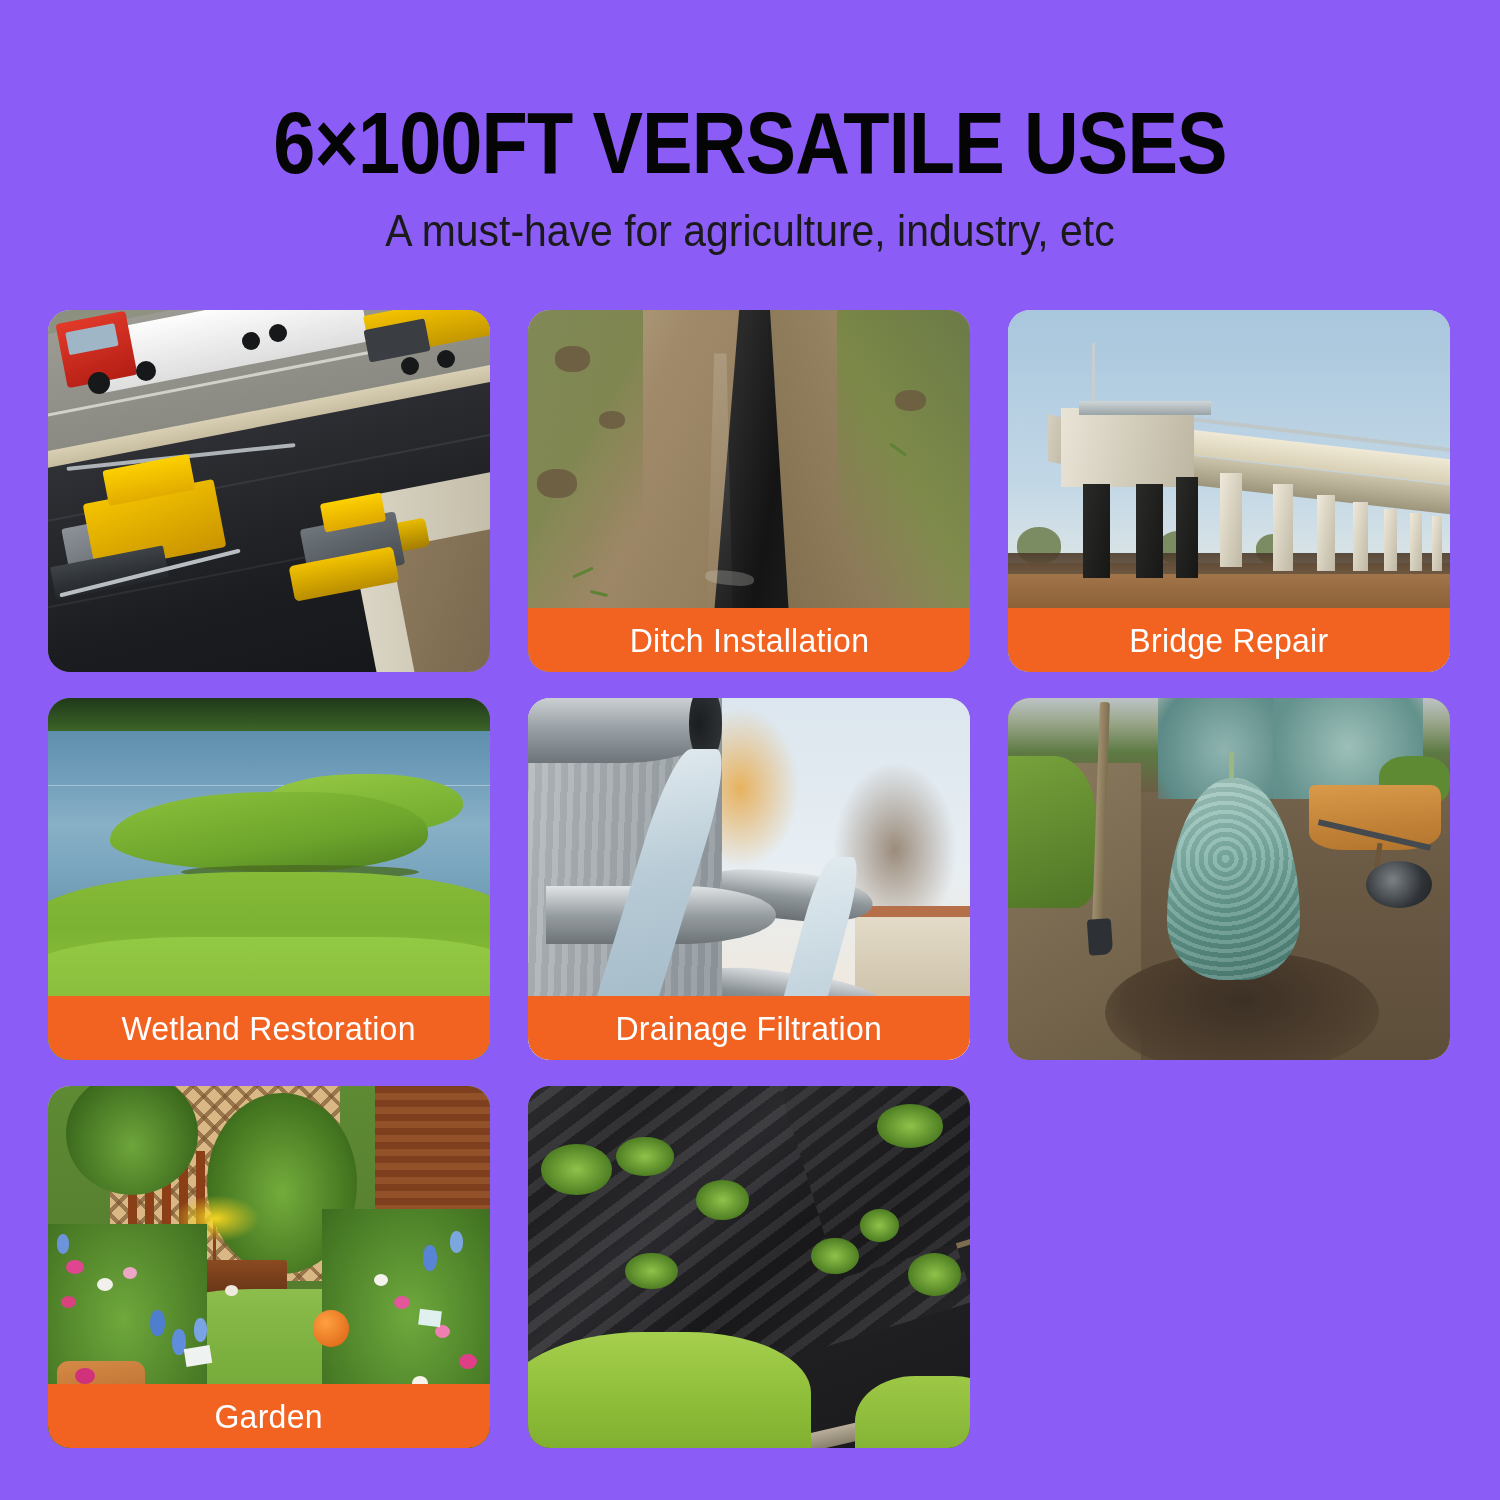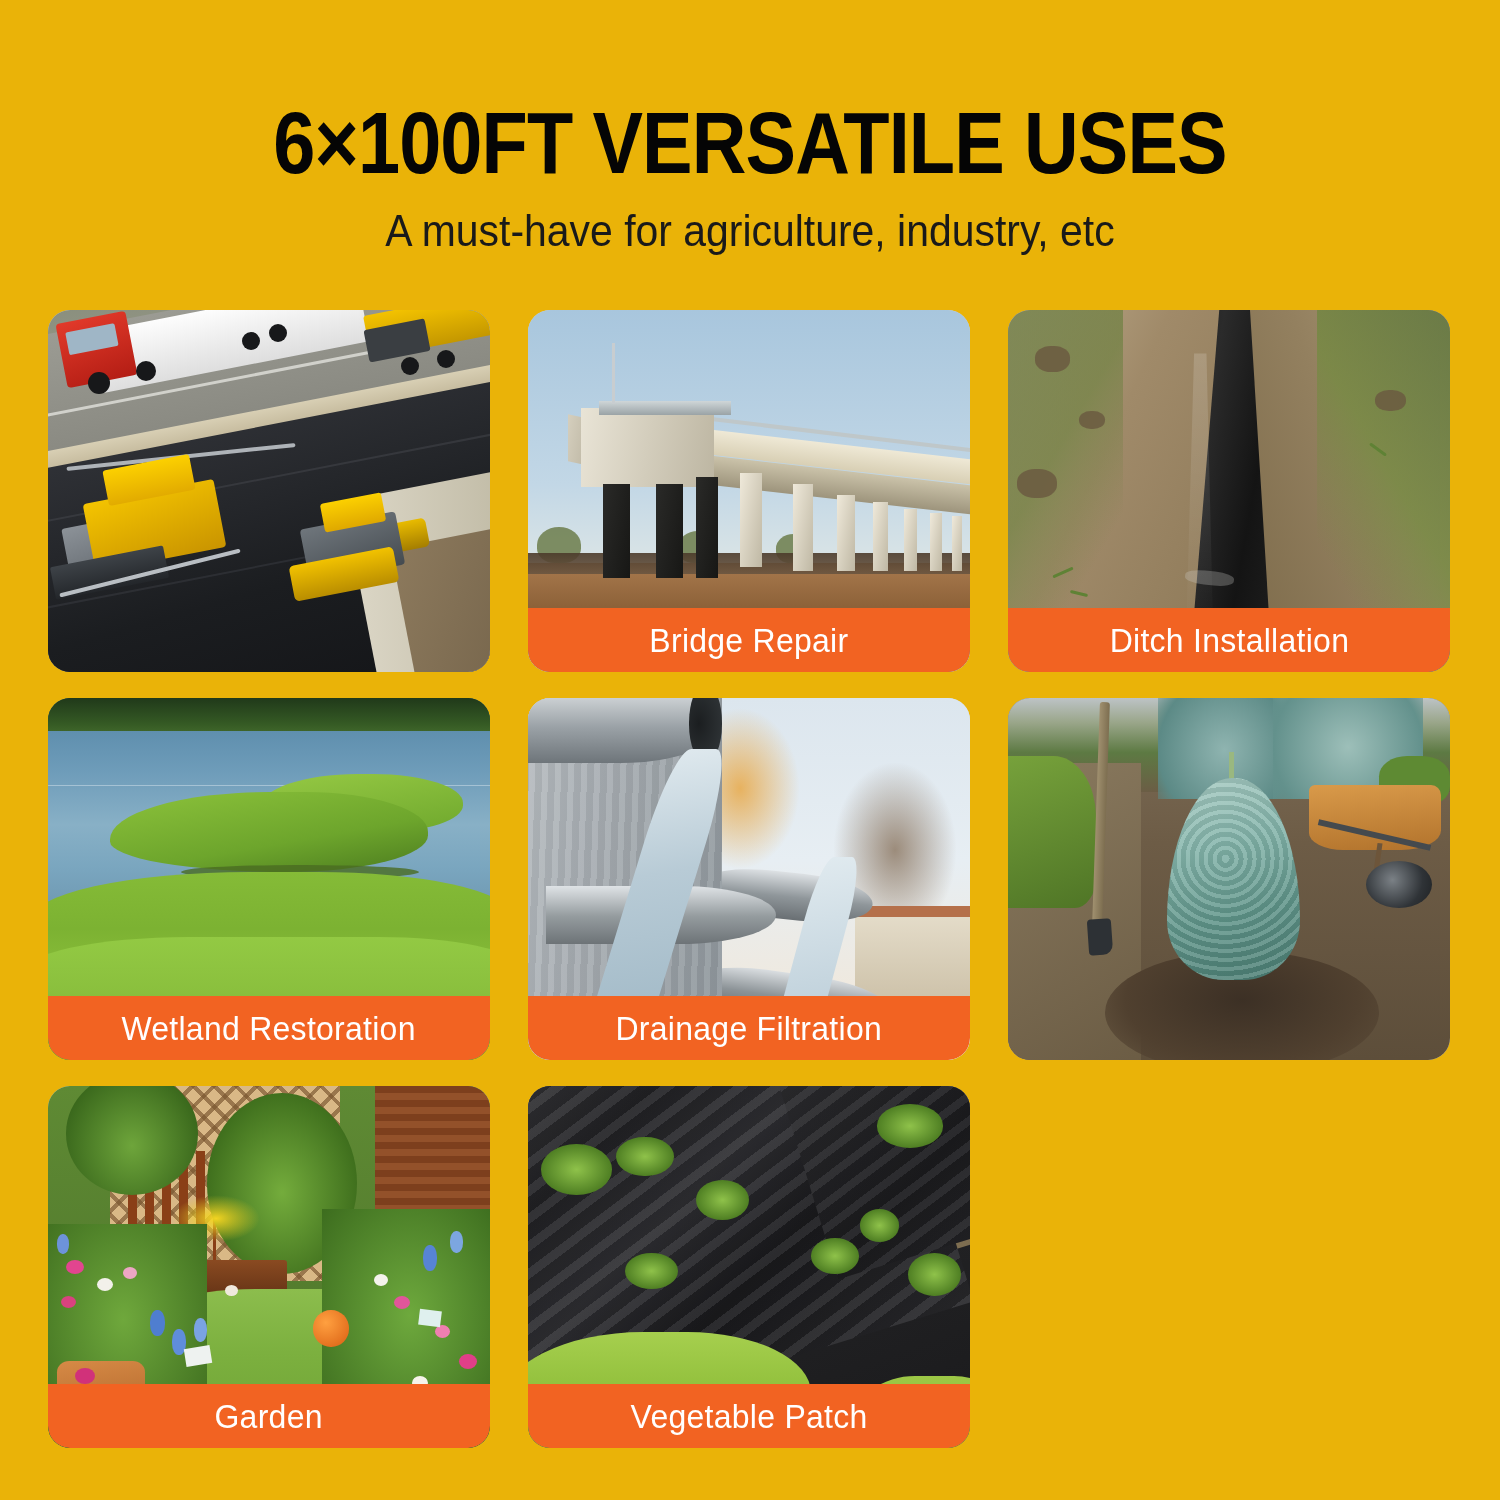--- a/index.html
+++ b/index.html
@@ -10,21 +10,21 @@
     height: 1500px;
     background: #ffffff;
     font-family: "Liberation Sans", sans-serif;
     overflow: hidden;
   }
 
   .page {
     position: relative;
     width: 1500px;
     height: 1500px;
-    background: #eab308;
+    background: #8b5cf6;
   }
 
   
   .header {
     position: absolute;
     top: 0; left: 0;
     width: 1500px;
     padding-top: 98px;
     text-align: center;
   }
@@ -328,20 +328,44 @@
         <div class="lyr rm-arm2"></div>
         <div class="lyr rm-roll-drum2"></div>
         <div class="lyr rm-roll-body"></div>
         <div class="lyr rm-roll-canopy"></div>
         <div class="lyr rm-roll-drum"></div>
       </div>
     </div>
 
     <div class="tile">
       <div class="photo">
+        <div class="lyr di-bg"></div>
+        <div class="lyr di-left"></div>
+        <div class="lyr di-right"></div>
+        <div class="lyr di-grassL"></div>
+        <div class="lyr di-grassR"></div>
+        <div class="lyr di-clod" style="left:6%;top:10%;width:8%;height:7%;"></div>
+        <div class="lyr di-clod" style="left:16%;top:28%;width:6%;height:5%;"></div>
+        <div class="lyr di-clod" style="left:2%;top:44%;width:9%;height:8%;"></div>
+        <div class="lyr di-clod" style="right:10%;top:22%;width:7%;height:6%;"></div>
+        <div class="lyr di-fabric"></div>
+        <div class="lyr di-fab-hl"></div>
+        <div class="lyr di-scuff"></div>
+        <div class="lyr di-scuff" style="left:44%;top:84%;width:9%;"></div>
+        <div class="lyr di-blade" style="left:10%;top:72%;width:22px;height:3px;transform:rotate(-24deg);"></div>
+        <div class="lyr di-blade" style="left:14%;top:78%;width:18px;height:3px;transform:rotate(14deg);"></div>
+        <div class="lyr di-blade" style="right:14%;top:38%;width:20px;height:3px;transform:rotate(36deg);"></div>
+      </div>
+      <div class="caption">
+        <span>Ditch Installation</span>
+      </div>
+    </div>
+
+    <div class="tile">
+      <div class="photo">
         <div class="lyr br-sky"></div>
         <div class="lyr br-tree" style="left:2%;top:60%;width:10%;height:10%;"></div>
         <div class="lyr br-tree" style="left:34%;top:61%;width:9%;height:9%;"></div>
         <div class="lyr br-tree" style="left:56%;top:62%;width:8%;height:8%;"></div>
         <div class="lyr br-ground"></div>
         <div class="lyr br-rubble"></div>
         <div class="lyr br-deck"></div>
         <div class="lyr br-girder"></div>
         <div class="lyr br-rail"></div>
         <div class="lyr br-col" style="left:48%;top:45%;width:5%;height:26%;"></div>
@@ -354,44 +378,20 @@
         <div class="lyr br-abut2"></div>
         <div class="lyr br-abut"></div>
         <div class="lyr br-pier" style="left:17%;top:48%;width:6%;height:26%;"></div>
         <div class="lyr br-pier" style="left:29%;top:48%;width:6%;height:26%;"></div>
         <div class="lyr br-pier" style="left:38%;top:46%;width:5%;height:28%;"></div>
         <div class="lyr br-deckplat"></div>
         <div class="lyr br-mast"></div>
       </div>
       <div class="caption">
         <span>Bridge Repair</span>
-      </div>
-    </div>
-
-    <div class="tile">
-      <div class="photo">
-        <div class="lyr di-bg"></div>
-        <div class="lyr di-left"></div>
-        <div class="lyr di-right"></div>
-        <div class="lyr di-grassL"></div>
-        <div class="lyr di-grassR"></div>
-        <div class="lyr di-clod" style="left:6%;top:10%;width:8%;height:7%;"></div>
-        <div class="lyr di-clod" style="left:16%;top:28%;width:6%;height:5%;"></div>
-        <div class="lyr di-clod" style="left:2%;top:44%;width:9%;height:8%;"></div>
-        <div class="lyr di-clod" style="right:10%;top:22%;width:7%;height:6%;"></div>
-        <div class="lyr di-fabric"></div>
-        <div class="lyr di-fab-hl"></div>
-        <div class="lyr di-scuff"></div>
-        <div class="lyr di-scuff" style="left:44%;top:84%;width:9%;"></div>
-        <div class="lyr di-blade" style="left:10%;top:72%;width:22px;height:3px;transform:rotate(-24deg);"></div>
-        <div class="lyr di-blade" style="left:14%;top:78%;width:18px;height:3px;transform:rotate(14deg);"></div>
-        <div class="lyr di-blade" style="right:14%;top:38%;width:20px;height:3px;transform:rotate(36deg);"></div>
-      </div>
-      <div class="caption">
-        <span>Ditch Installation</span>
       </div>
     </div>
 
     <div class="tile">
       <div class="photo">
         <div class="lyr wl-sky"></div>
         <div class="lyr wl-trees"></div>
         <div class="lyr wl-water"></div>
         <div class="lyr wl-island2"></div>
         <div class="lyr wl-island"></div>
@@ -497,19 +497,16 @@
         <div class="sprout" style="left:38%;top:26%;width:12%;height:11%;"></div>
         <div class="sprout" style="left:22%;top:46%;width:12%;height:10%;"></div>
         <div class="sprout" style="left:64%;top:42%;width:11%;height:10%;"></div>
         <div class="sprout" style="right:6%;top:5%;width:15%;height:12%;"></div>
         <div class="sprout" style="right:2%;top:46%;width:12%;height:12%;"></div>
         <div class="sprout" style="right:16%;top:34%;width:9%;height:9%;"></div>
         <div class="lyr vp-board"></div>
         <div class="lyr vp-grassR"></div>
         <div class="lyr vp-grass"></div>
       </div>
-      <div class="caption">
-        <span>Vegetable Patch</span>
-      </div>
     </div>
 
   </div>
 </div>
 
 </body></html>

